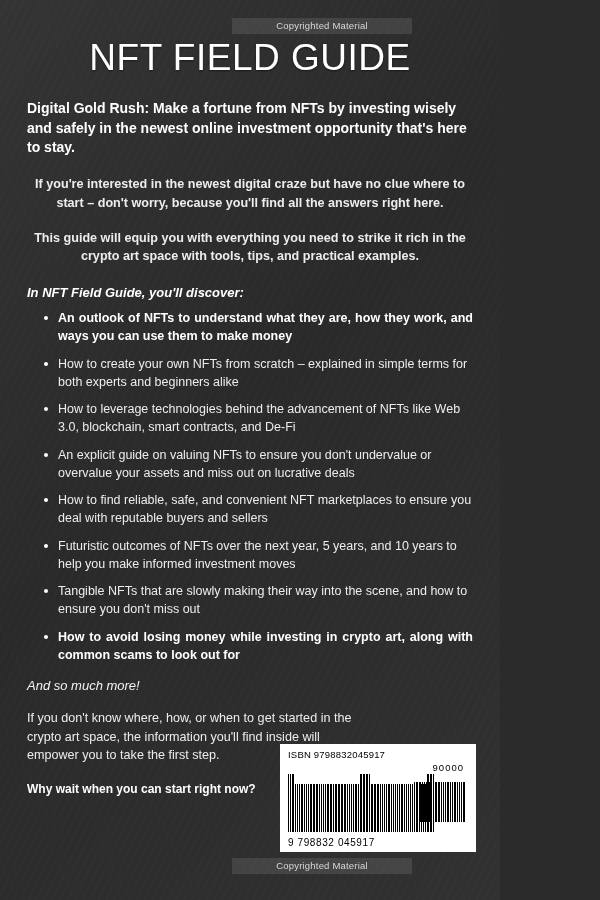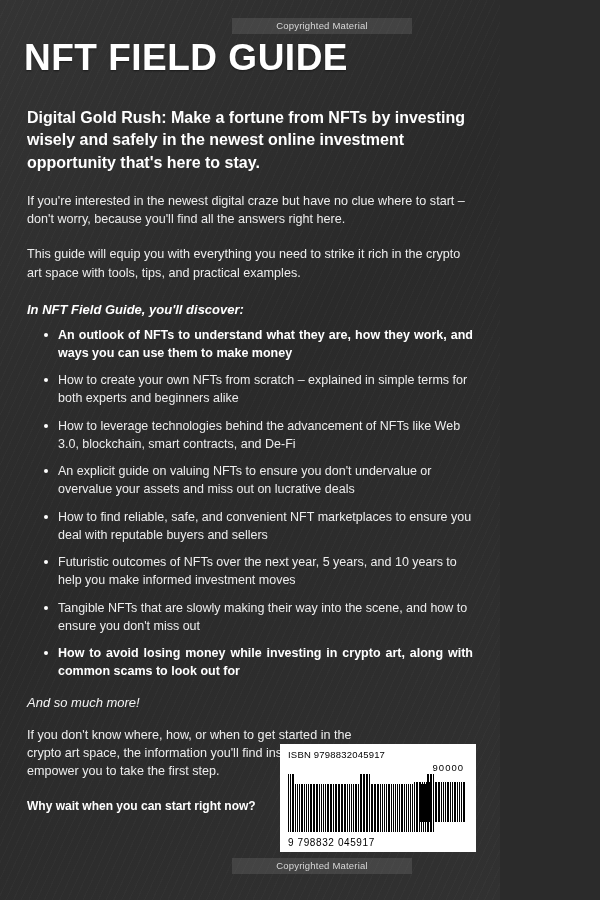--- a/index.html
+++ b/index.html
@@ -50,49 +50,50 @@
     left: 232px;
     padding: 2px 0 3px 0;
   }
   .content {
     position: absolute;
     left: 24px;
     right: 24px;
     top: 30px;
   }
   .title {
-    text-align: left;
+    text-align: center;
     font-size: 37px;
-    font-weight: bold;
+    font-weight: normal;
     letter-spacing: 0.5px;
     margin: 8px 0 0 0;
     line-height: 1.1;
     text-shadow: 0 1px 2px rgba(0,0,0,0.5);
   }
   .subtitle {
     text-align: center;
     font-size: 14.5px;
     line-height: 1.45;
     color: #f2f2f2;
     margin: 22px 34px 0 34px;
     font-weight: 400;
   }
   .lead {
-    font-size: 16px;
+    font-size: 14px;
     font-weight: bold;
     line-height: 1.42;
-    margin: 28px 3px 0 3px;
+    margin: 20px 3px 0 3px;
     color: #ffffff;
   }
   .para {
     font-size: 12.6px;
     line-height: 1.45;
     margin: 17px 3px 0 3px;
     color: #ededed;
-    font-weight: 400;
+    font-weight: 700;
+    text-align: center;
   }
   .discover {
     font-size: 13px;
     font-style: italic;
     font-weight: bold;
     margin: 20px 3px 0 3px;
     color: #ffffff;
   }
   ul.bullets {
     list-style: none;

